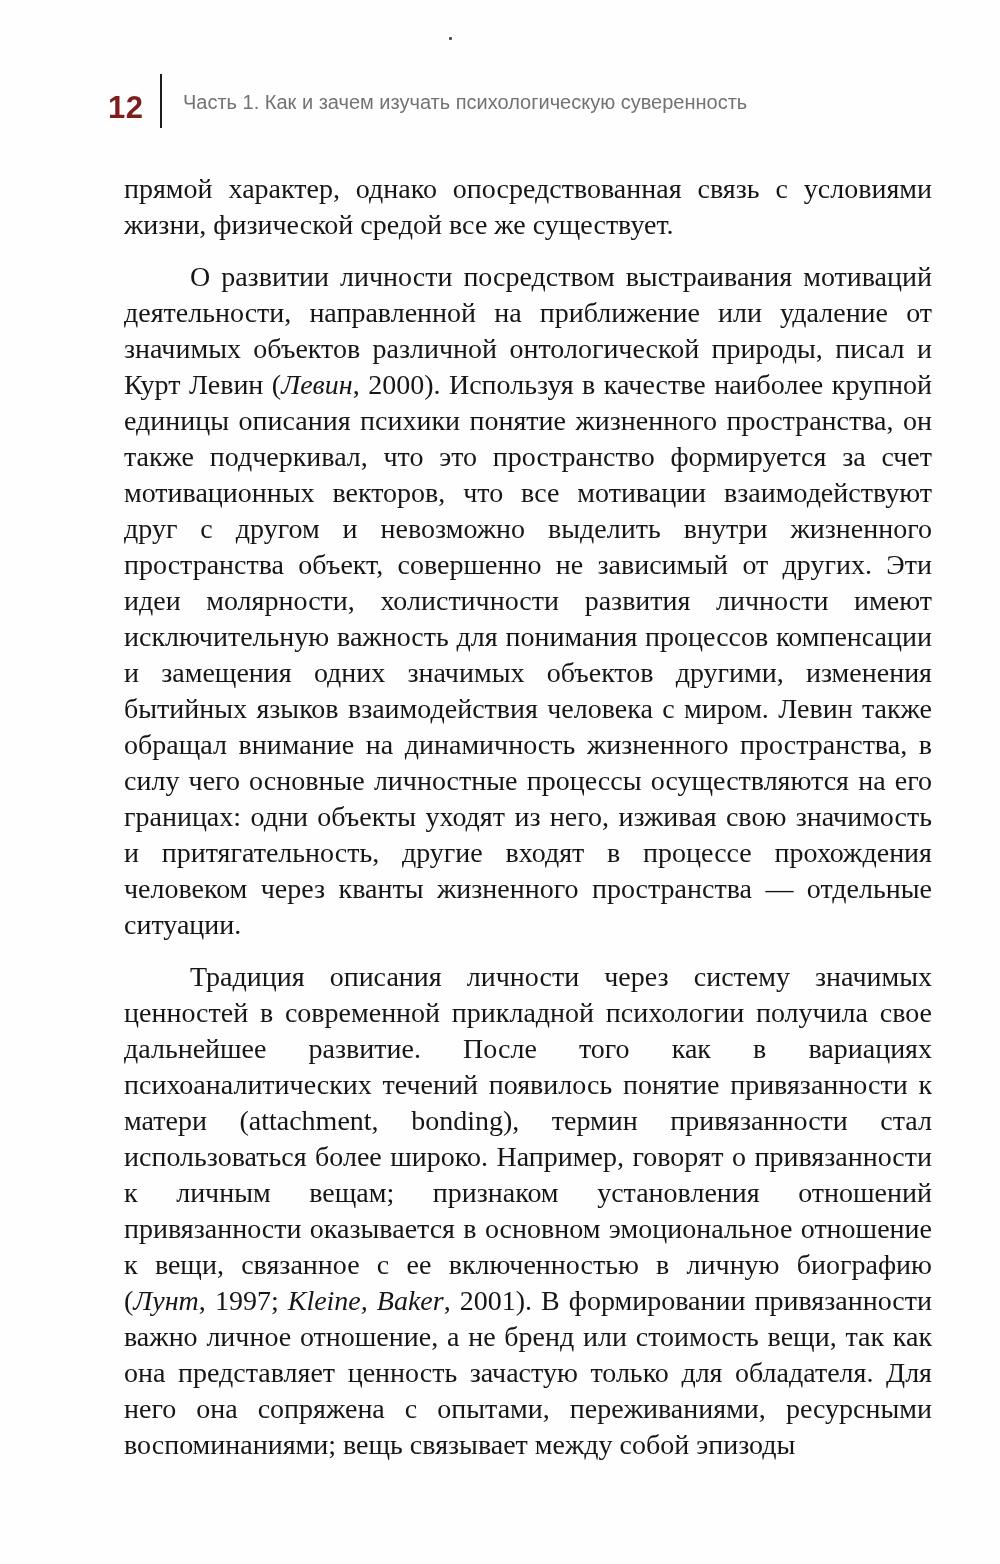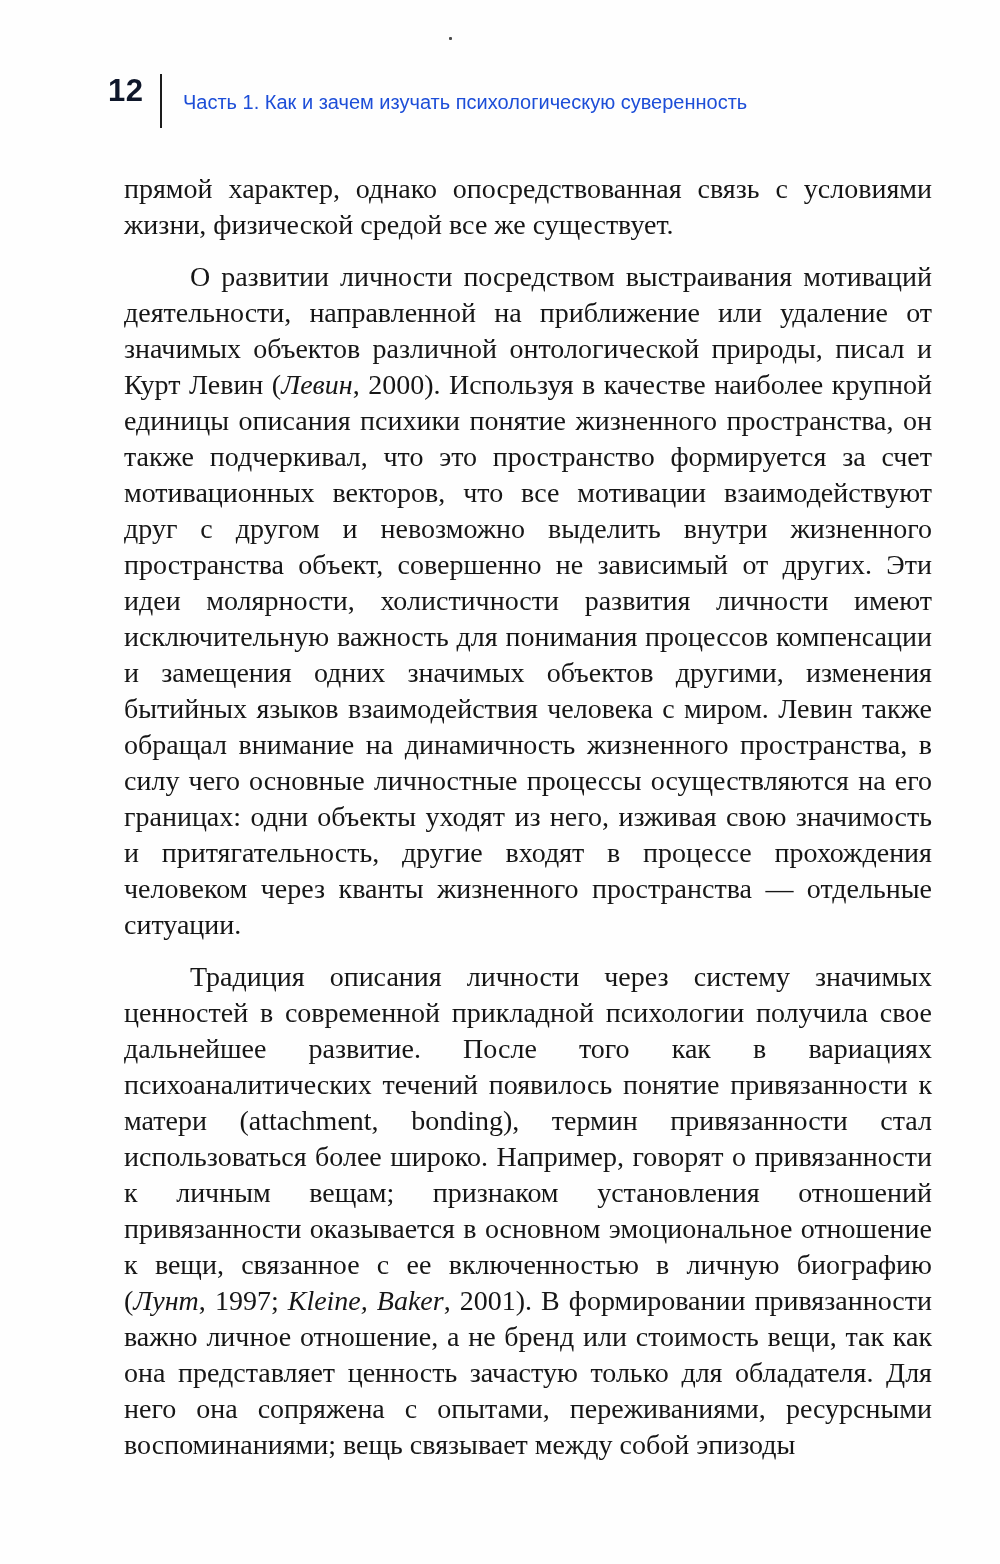--- a/index.html
+++ b/index.html
@@ -32,46 +32,46 @@
   .page-header {
     position: absolute;
     left: 108px;
     top: 74px;
     width: 840px;
     height: 56px;
   }
   .page-number {
     position: absolute;
     left: 0;
-    top: 1px;
+    top: 18px;
     font-family: "Liberation Sans", sans-serif;
     font-weight: 700;
     font-size: 31px;
     line-height: 1;
-    color: #0f172a;
+    color: #7f1d1d;
     letter-spacing: 0.5px;
     text-align: right;
   }
   .header-rule {
     position: absolute;
     left: 52px;
     top: 0;
     width: 2px;
     height: 54px;
     background: #1c1c1c;
   }
   .running-title {
     position: absolute;
     left: 75px;
     top: 16px;
     font-family: "Liberation Sans", sans-serif;
     font-weight: 400;
     font-size: 20px;
     line-height: 1.2;
-    color: #1d4ed8;
+    color: #737373;
     white-space: nowrap;
   }
   .body-text {
     position: absolute;
     left: 108px;
     top: 155px;
     width: 840px;
     font-size: 28px;
     line-height: 36px;
     text-align: justify;

